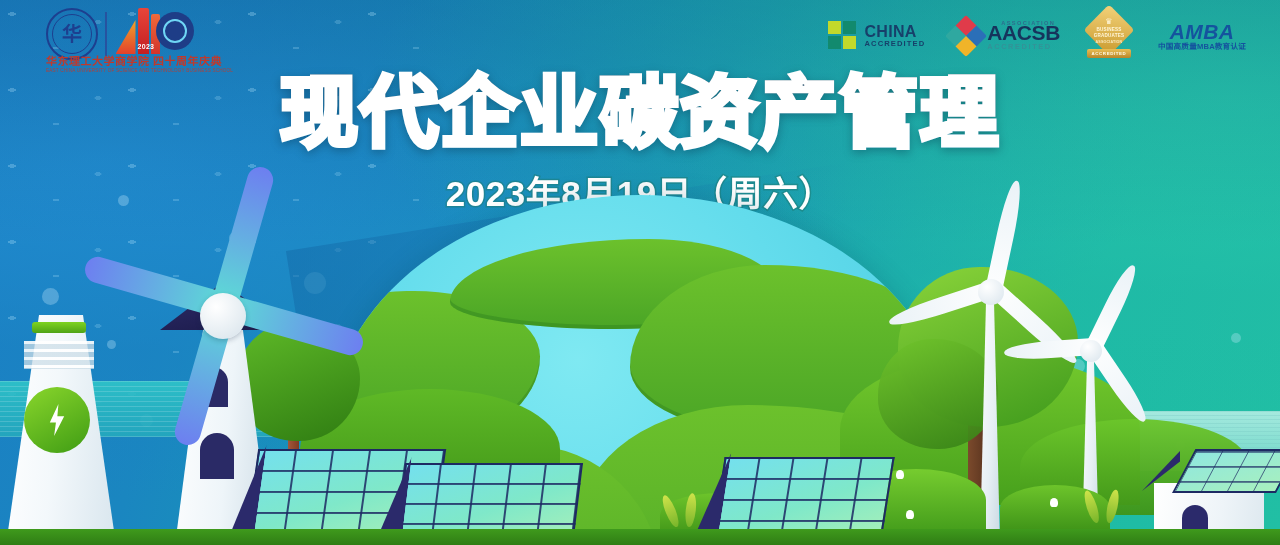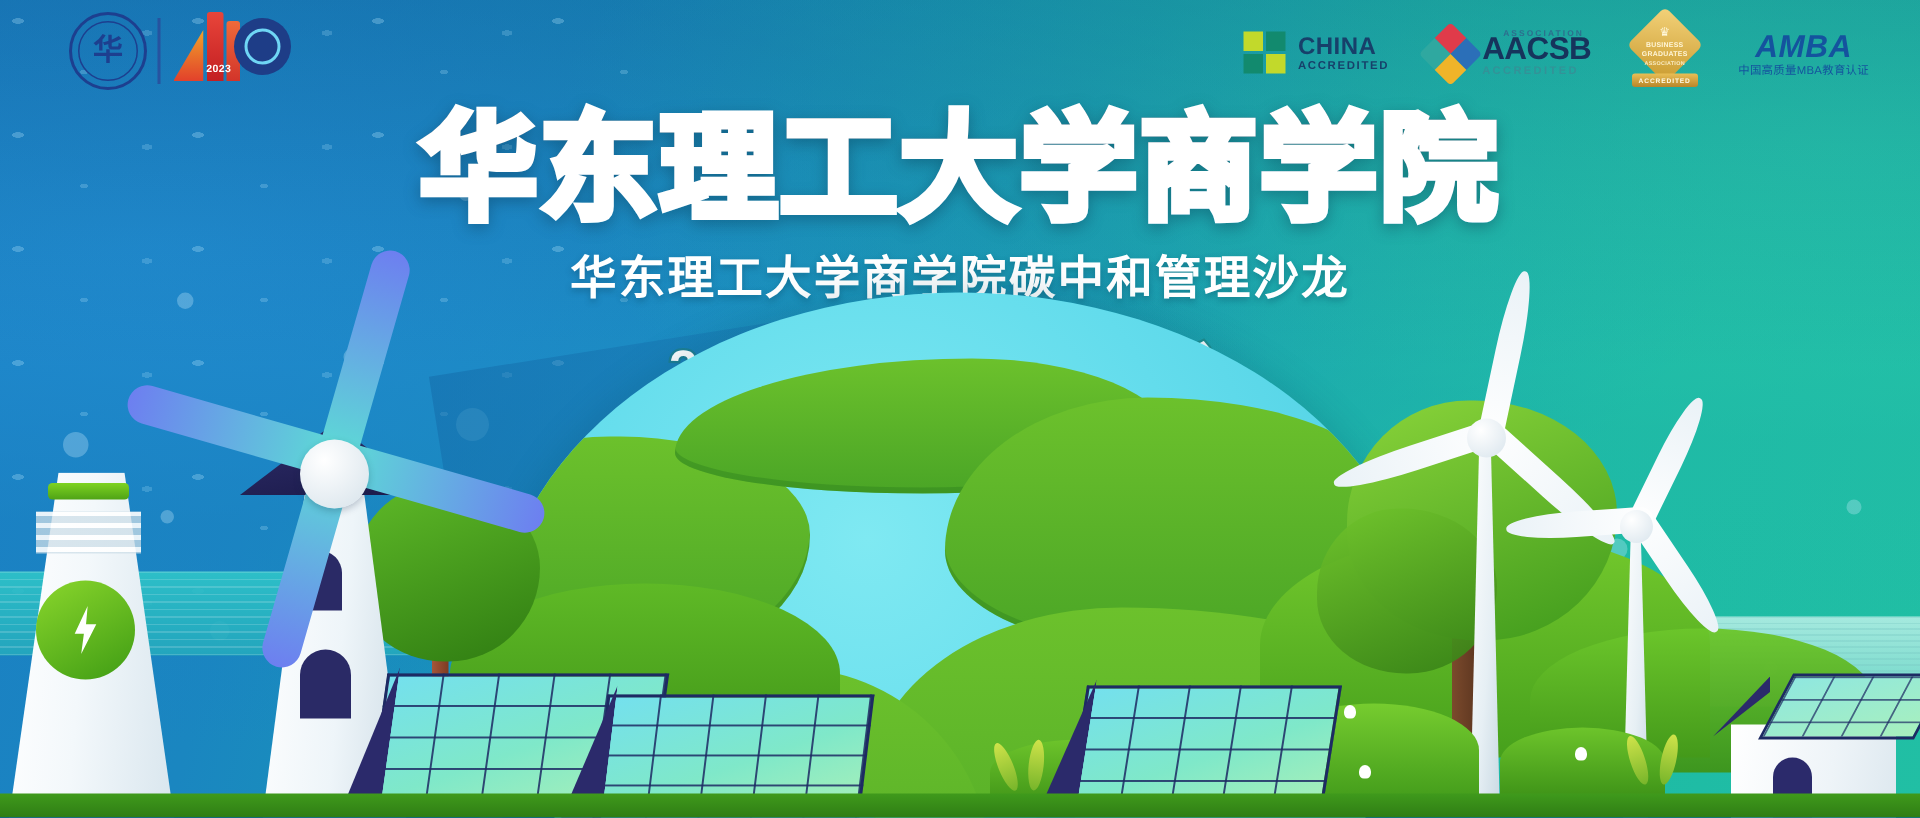--- a/index.html
+++ b/index.html
@@ -76,21 +76,21 @@
     background:linear-gradient(140deg,#f3d27a,#c99a2e);border-radius:4px;}
   .bga-inner{position:absolute;left:3px;top:4px;width:40px;height:34px;display:flex;flex-direction:column;
     align-items:center;justify-content:center;gap:1px;}
   .bga-crown{font-size:8px;color:#fff8dc;line-height:1;}
   .bga-l{font-size:4.6px;font-weight:700;color:#fff6d8;letter-spacing:.2px;line-height:1.25;}
   .bga-rib{position:absolute;left:1px;bottom:4px;width:44px;height:9px;border-radius:2px;
     background:linear-gradient(180deg,#e9bf55,#b9862a);display:flex;align-items:center;justify-content:center;}
   .bga-rib span{font-size:4.4px;font-weight:800;color:#fffbe8;letter-spacing:.6px;}
   .camea{line-height:1.1;text-align:center;}
   .camea-main{font-size:21px;font-weight:800;font-style:italic;color:#14539e;letter-spacing:.4px;}
-  .camea-sub{font-size:7.6px;font-weight:400;color:#14539e;letter-spacing:.2px;}
+  .camea-sub{font-size:7.6px;font-weight:700;color:#14539e;letter-spacing:.2px;}
 
   
   .headline{position:absolute;left:0;top:74px;width:100%;text-align:center;}
   .title-main{
     font-size:78px;font-weight:900;letter-spacing:2px;line-height:1;margin:0;
     font-family:"DejaVu Sans","Liberation Sans",sans-serif;
     background:linear-gradient(180deg,#12364f 0%,#17496b 30%,#1f77a6 62%,#2b9ec9 100%);
     -webkit-background-clip:text;background-clip:text;color:transparent;
     -webkit-text-stroke:5px #ffffff;paint-order:stroke fill;
     filter:drop-shadow(0 3px 5px rgba(5,45,70,.35));
@@ -222,20 +222,24 @@
       <div class="divider-v"></div>
       <div class="anniv">
         <div class="fan"></div>
         <i class="bar" style="left:24px;height:46px;width:11px;background:linear-gradient(180deg,#e8453a,#c31f22);"></i>
         <i class="bar" style="left:37px;height:40px;width:9px;background:linear-gradient(180deg,#f06a3a,#d2342a);"></i>
         <div class="ring"></div>
         <span class="yr">2023</span>
       </div>
     </div>
 
+    <div class="left-text">
+      <div class="logo-cn">华东理工大学商学院 四十周年庆典</div>
+      <div class="logo-en">EAST CHINA UNIVERSITY OF SCIENCE AND TECHNOLOGY BUSINESS SCHOOL</div>
+    </div>
 
     <div class="accreds">
 
       <div class="acc">
         <div class="aacsb-mark">
           <i style="left:0;top:0;width:13px;height:13px;background:#c2d92b;"></i>
           <i style="left:15px;top:0;width:13px;height:13px;background:#128a6e;"></i>
           <i style="left:0;top:15px;width:13px;height:13px;background:#128a6e;"></i>
           <i style="left:15px;top:15px;width:13px;height:13px;background:#c2d92b;"></i>
         </div>
@@ -274,22 +278,21 @@
 
       <div class="camea">
         <div class="camea-main">AMBA</div>
         <div class="camea-sub">中国高质量MBA教育认证</div>
       </div>
 
     </div>
   </div>
 
   <div class="headline">
-    <h1 class="title-main">华东理工大学商学院</h1>
-    <p class="title-sub">华东理工大学商学院碳中和管理沙龙</p>
+    <h1 class="title-main">现代企业碳资产管理</h1>
     <div class="datetime">
       <div class="dt-1">2023年8月19日（周六）</div>
       <div class="dt-2">19:00-21:00</div>
     </div>
   </div>
 
   <div class="scene">
 
     <div class="sea"></div>
     <div class="sea-r"></div>

